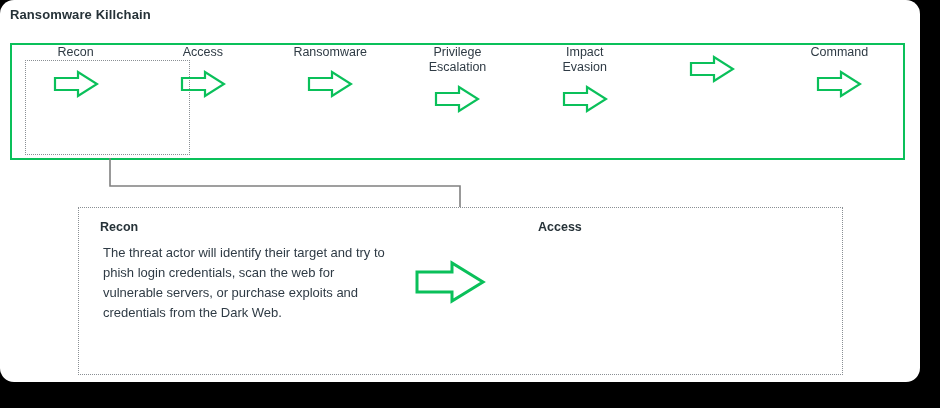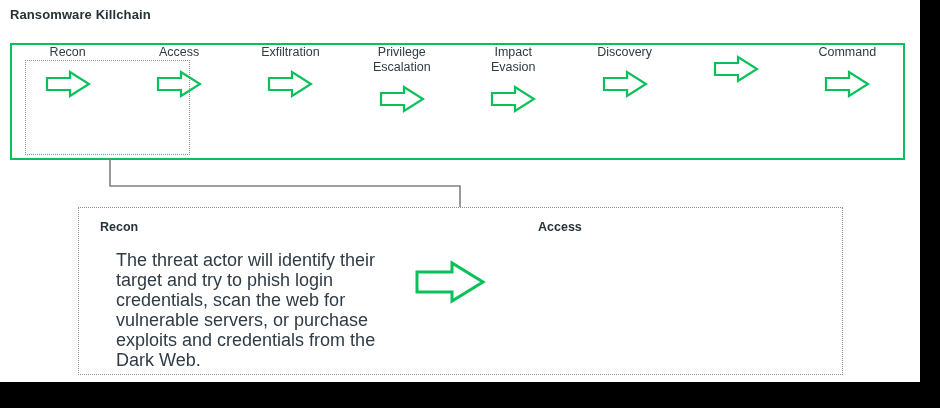--- a/index.html
+++ b/index.html
@@ -6,20 +6,21 @@
   body{
     width:940px;height:408px;
     background:#000000;
     font-family:"Liberation Sans", sans-serif;
     overflow:hidden;
   }
   .canvas{
     position:absolute;left:0;top:0;
     width:920px;height:382px;
     background:#ffffff;
+    border-radius:14px;
   }
   .page-title{
     position:absolute;left:10px;top:7px;
     font-size:13px;font-weight:bold;
     color:#263238;letter-spacing:0.1px;
     white-space:nowrap;
   }
 
   
   .killchain-frame{
@@ -89,24 +90,24 @@
     padding-top:13px;
   }
   .panel.left{ margin-left:22px; }
   .panel.right{ margin-left:38px; }
   .panel-title{
     font-size:12.5px;font-weight:bold;
     color:#263238;
     margin:0 0 9px 0;
   }
   .panel-body{
-    font-size:18px;
+    font-size:13px;
     color:#2f3b45;
     line-height:20px;
-    margin:16px;
+    margin:3px;
   }
   .mid-arrow-wrap{
     width:100px;
     display:flex;
     align-items:center;
     justify-content:center;
     padding-top:52px;
   }
   .mid-arrow{ width:72px;height:46px;display:block; }
 </style>
@@ -130,21 +131,21 @@
     </div>
 
     <div class="stage">
       <div class="stage-label">Access</div>
       <svg class="stage-arrow" viewBox="0 0 46 30">
         <polygon points="2,9 25,9 25,3 44,15 25,27 25,21 2,21" fill="none" stroke="#0ac05a" stroke-width="2.2" stroke-linejoin="miter"></polygon>
       </svg>
     </div>
 
     <div class="stage">
-      <div class="stage-label">Exfiltration</div>
+      <div class="stage-label">Ransomware</div>
       <svg class="stage-arrow" viewBox="0 0 46 30">
         <polygon points="2,9 25,9 25,3 44,15 25,27 25,21 2,21" fill="none" stroke="#0ac05a" stroke-width="2.2" stroke-linejoin="miter"></polygon>
       </svg>
     </div>
 
     <div class="stage">
       <div class="stage-label">Privilege
 Escalation</div>
       <svg class="stage-arrow" viewBox="0 0 46 30">
         <polygon points="2,9 25,9 25,3 44,15 25,27 25,21 2,21" fill="none" stroke="#0ac05a" stroke-width="2.2" stroke-linejoin="miter"></polygon>
@@ -152,26 +153,20 @@
     </div>
 
     <div class="stage">
       <div class="stage-label">Impact
 Evasion</div>
       <svg class="stage-arrow" viewBox="0 0 46 30">
         <polygon points="2,9 25,9 25,3 44,15 25,27 25,21 2,21" fill="none" stroke="#0ac05a" stroke-width="2.2" stroke-linejoin="miter"></polygon>
       </svg>
     </div>
 
-    <div class="stage">
-      <div class="stage-label">Discovery</div>
-      <svg class="stage-arrow" viewBox="0 0 46 30">
-        <polygon points="2,9 25,9 25,3 44,15 25,27 25,21 2,21" fill="none" stroke="#0ac05a" stroke-width="2.2" stroke-linejoin="miter"></polygon>
-      </svg>
-    </div>
 
 
     <div class="stage">
       <svg class="stage-arrow" viewBox="0 0 46 30">
         <polygon points="2,9 25,9 25,3 44,15 25,27 25,21 2,21" fill="none" stroke="#0ac05a" stroke-width="2.2" stroke-linejoin="miter"></polygon>
       </svg>
     </div>
 
 
     <div class="stage">

